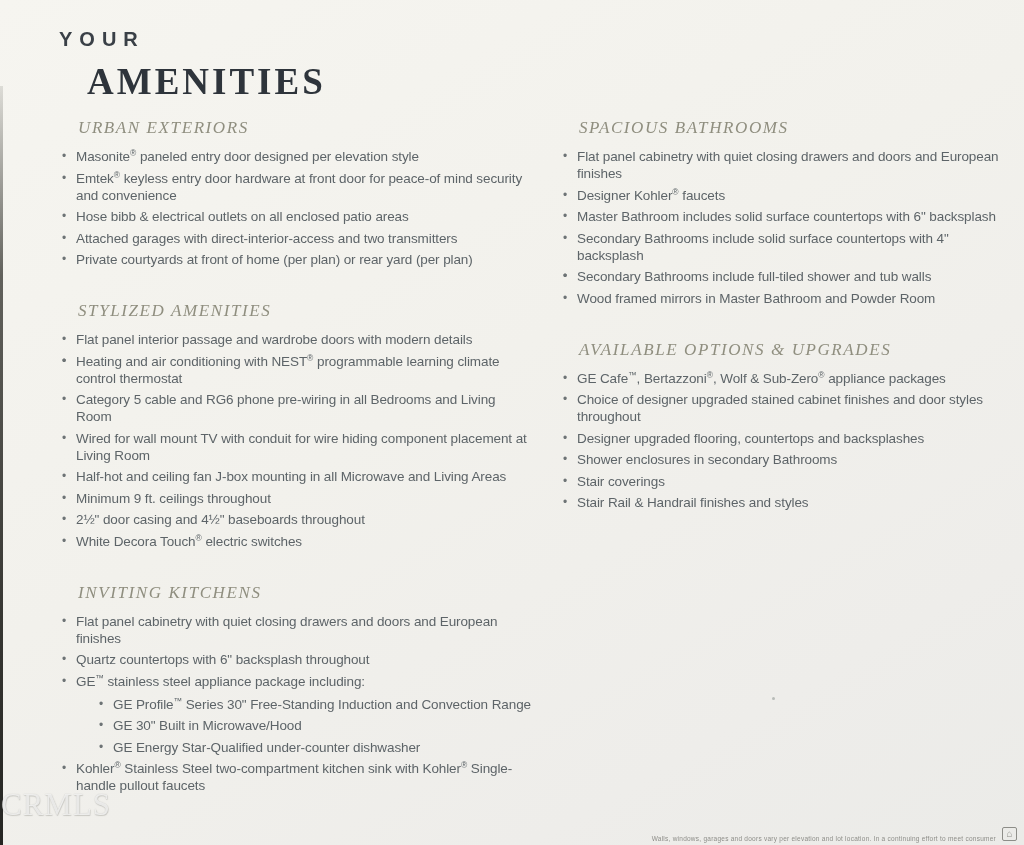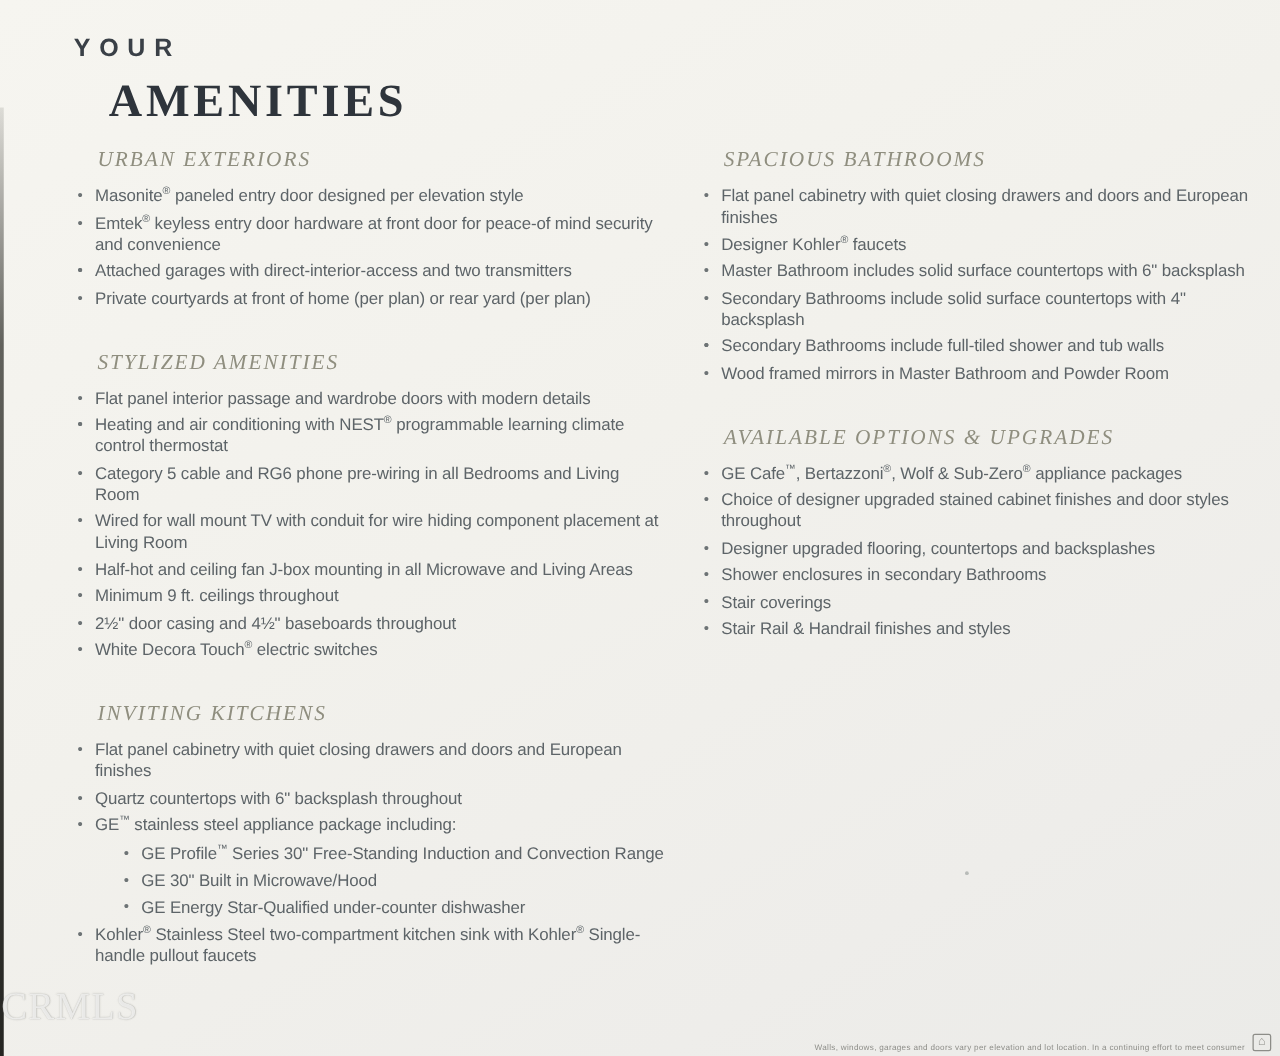--- a/index.html
+++ b/index.html
@@ -107,21 +107,21 @@
 
   <div class="kicker">YOUR</div>
   <div class="title">AMENITIES</div>
 
   <div class="col col-left">
       <section class="amenity-section">
         <h2>URBAN EXTERIORS</h2>
         <ul class="amenity-list">
           <li><span class="dot">•</span><span>Masonite<sup>®</sup> paneled entry door designed per elevation style</span></li>
           <li><span class="dot">•</span><span>Emtek<sup>®</sup> keyless entry door hardware at front door for peace-of mind security and convenience</span></li>
-          <li><span class="dot">•</span></li>
+          <li><span class="dot">•</span><span>Hose bibb &amp; electrical outlets on all enclosed patio areas</span></li>
           <li><span class="dot">•</span><span>Attached garages with direct-interior-access and two transmitters</span></li>
           <li><span class="dot">•</span><span>Private courtyards at front of home (per plan) or rear yard (per plan)</span></li>
         </ul>
       </section>
       <section class="amenity-section">
         <h2>STYLIZED AMENITIES</h2>
         <ul class="amenity-list">
           <li><span class="dot">•</span><span>Flat panel interior passage and wardrobe doors with modern details</span></li>
           <li><span class="dot">•</span></li>
           <li><span class="dot">•</span><span>Heating and air conditioning with NEST<sup>®</sup> programmable learning climate control thermostat</span></li>

